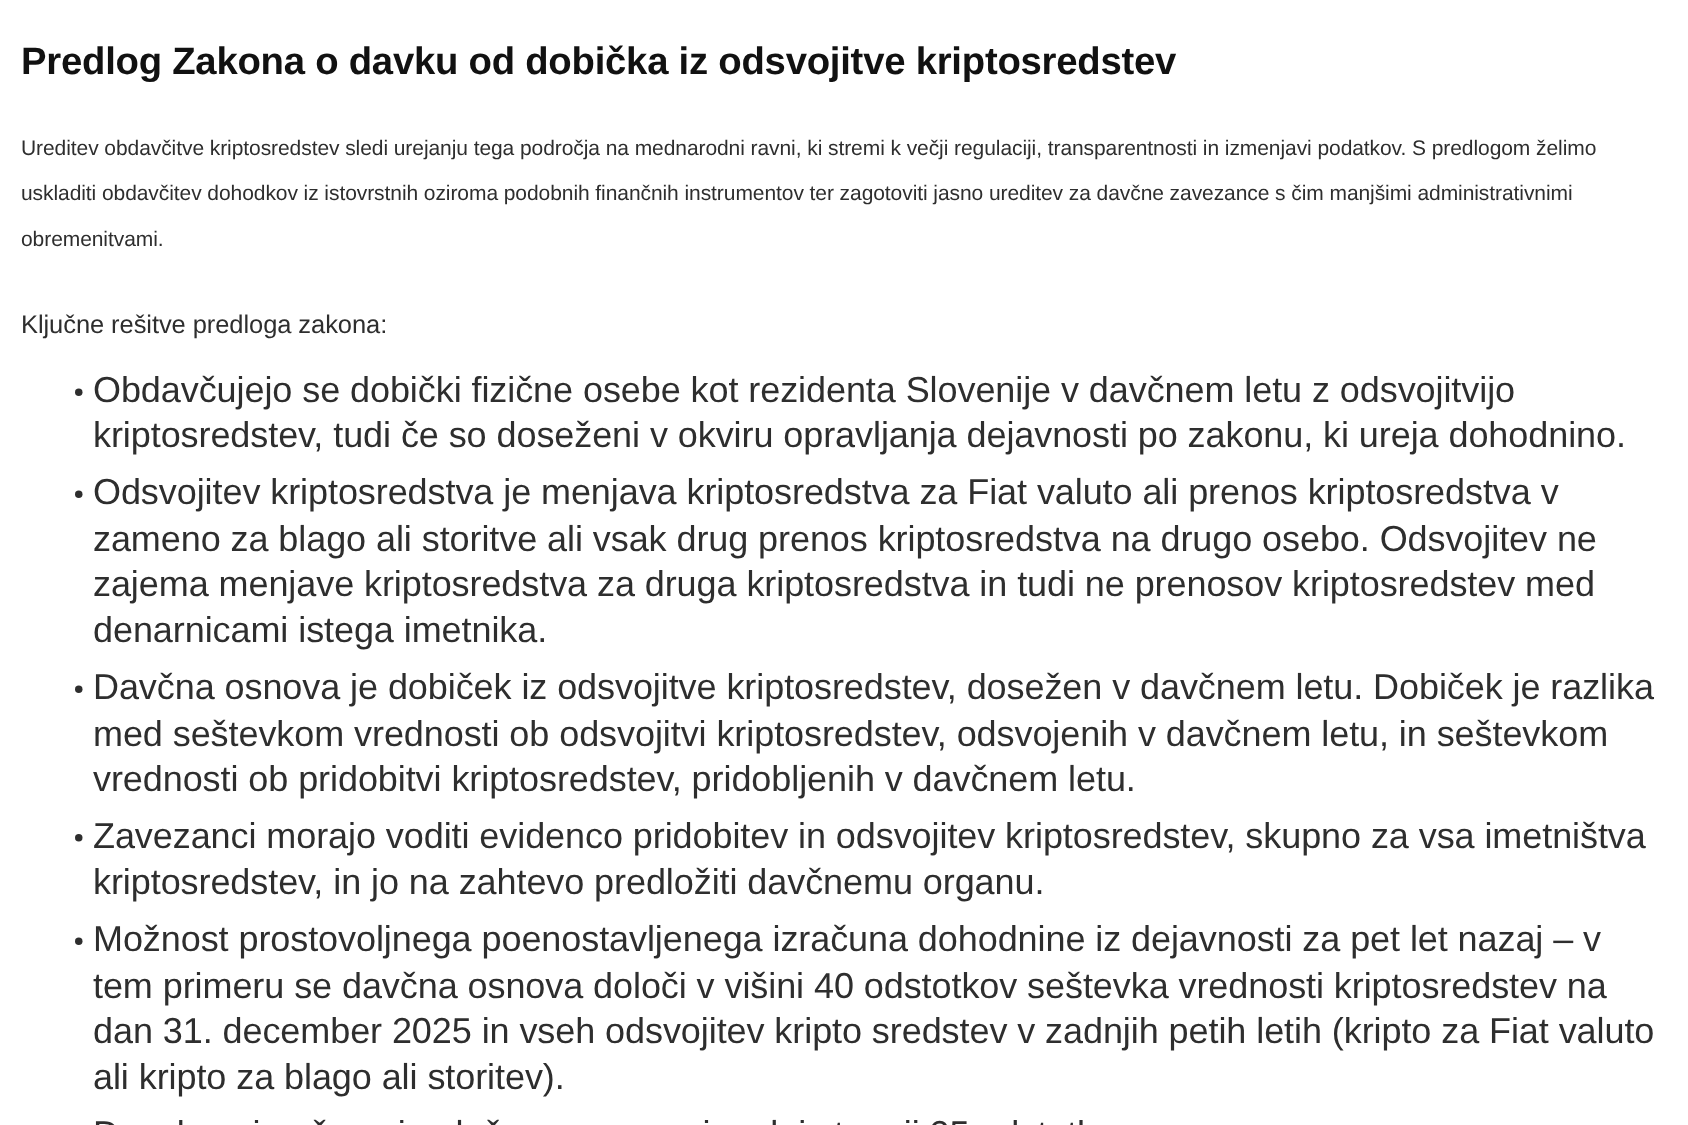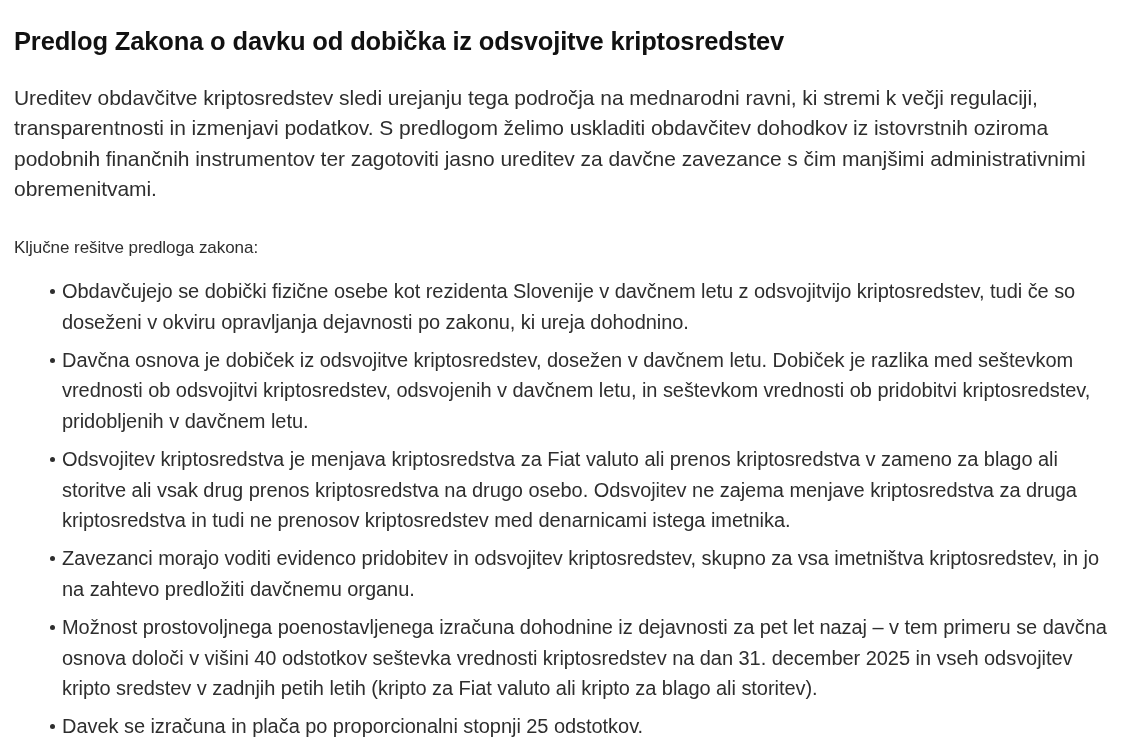--- a/index.html
+++ b/index.html
@@ -27,42 +27,42 @@
     font-size: 25.5px;
     font-weight: bold;
     line-height: 1.2;
     letter-spacing: -0.15px;
     color: #111111;
     margin: 0 0 0 0;
     padding-top: 6px;
     white-space: nowrap;
   }
   .intro {
-    font-size: 21px;
+    font-size: 14px;
     line-height: 30.5px;
     color: #2e2e2e;
     margin: 26px 0 0 0;
     max-width: 1095px;
     letter-spacing: -0.05px;
   }
   .lead {
     font-size: 17px;
     line-height: 30.5px;
     color: #2e2e2e;
     margin: 28px 0 0 0;
     letter-spacing: -0.05px;
   }
   ul.key-points {
     list-style: none;
     margin: 13px 0 0 0;
     padding: 0;
   }
   ul.key-points > li {
     position: relative;
-    font-size: 20px;
+    font-size: 24px;
     line-height: 30.6px;
     color: #2e2e2e;
     padding-left: 48px;
     margin-bottom: 7.5px;
     letter-spacing: -0.05px;
     max-width: 1110px;
   }
   ul.key-points > li::before {
     content: "";
     position: absolute;
@@ -86,24 +86,24 @@
 
   <p class="intro">Ureditev obdavčitve kriptosredstev sledi urejanju tega področja na mednarodni ravni, ki stremi k večji regulaciji, transparentnosti in izmenjavi podatkov. S predlogom želimo uskladiti obdavčitev dohodkov iz istovrstnih oziroma podobnih finančnih instrumentov ter zagotoviti jasno ureditev za davčne zavezance s čim manjšimi administrativnimi obremenitvami.</p>
 
   <p class="lead">Ključne rešitve predloga zakona:</p>
 
   <ul class="key-points">
     <li>
       <span class="li-text">Obdavčujejo se dobički fizične osebe kot rezidenta Slovenije v davčnem letu z odsvojitvijo kriptosredstev, tudi če so doseženi v okviru opravljanja dejavnosti po zakonu, ki ureja dohodnino.</span>
     </li>
     <li>
-      <span class="li-text">Davčna osnova je dobiček iz odsvojitve kriptosredstev, dosežen v davčnem letu. Dobiček je razlika med seštevkom vrednosti ob odsvojitvi kriptosredstev, odsvojenih v davčnem letu, in seštevkom vrednosti ob pridobitvi kriptosredstev, pridobljenih v davčnem letu.</span>
+      <span class="li-text">Odsvojitev kriptosredstva je menjava kriptosredstva za Fiat valuto ali prenos kriptosredstva v zameno za blago ali storitve ali vsak drug prenos kriptosredstva na drugo osebo. Odsvojitev ne zajema menjave kriptosredstva za druga kriptosredstva in tudi ne prenosov kriptosredstev med denarnicami istega imetnika.</span>
     </li>
     <li>
-      <span class="li-text">Odsvojitev kriptosredstva je menjava kriptosredstva za Fiat valuto ali prenos kriptosredstva v zameno za blago ali storitve ali vsak drug prenos kriptosredstva na drugo osebo. Odsvojitev ne zajema menjave kriptosredstva za druga kriptosredstva in tudi ne prenosov kriptosredstev med denarnicami istega imetnika.</span>
+      <span class="li-text">Davčna osnova je dobiček iz odsvojitve kriptosredstev, dosežen v davčnem letu. Dobiček je razlika med seštevkom vrednosti ob odsvojitvi kriptosredstev, odsvojenih v davčnem letu, in seštevkom vrednosti ob pridobitvi kriptosredstev, pridobljenih v davčnem letu.</span>
     </li>
     <li>
       <span class="li-text">Zavezanci morajo voditi evidenco pridobitev in odsvojitev kriptosredstev, skupno za vsa imetništva kriptosredstev, in jo na zahtevo predložiti davčnemu organu.</span>
     </li>
     <li>
       <span class="li-text">Možnost prostovoljnega poenostavljenega izračuna dohodnine iz dejavnosti za pet let nazaj – v tem primeru se davčna osnova določi v višini 40 odstotkov seštevka vrednosti kriptosredstev na dan 31. december 2025 in vseh odsvojitev kripto sredstev v zadnjih petih letih (kripto za Fiat valuto ali kripto za blago ali storitev).</span>
     </li>
     <li>
       <span class="li-text">Davek se izračuna in plača po proporcionalni stopnji 25 odstotkov.</span>
     </li>

